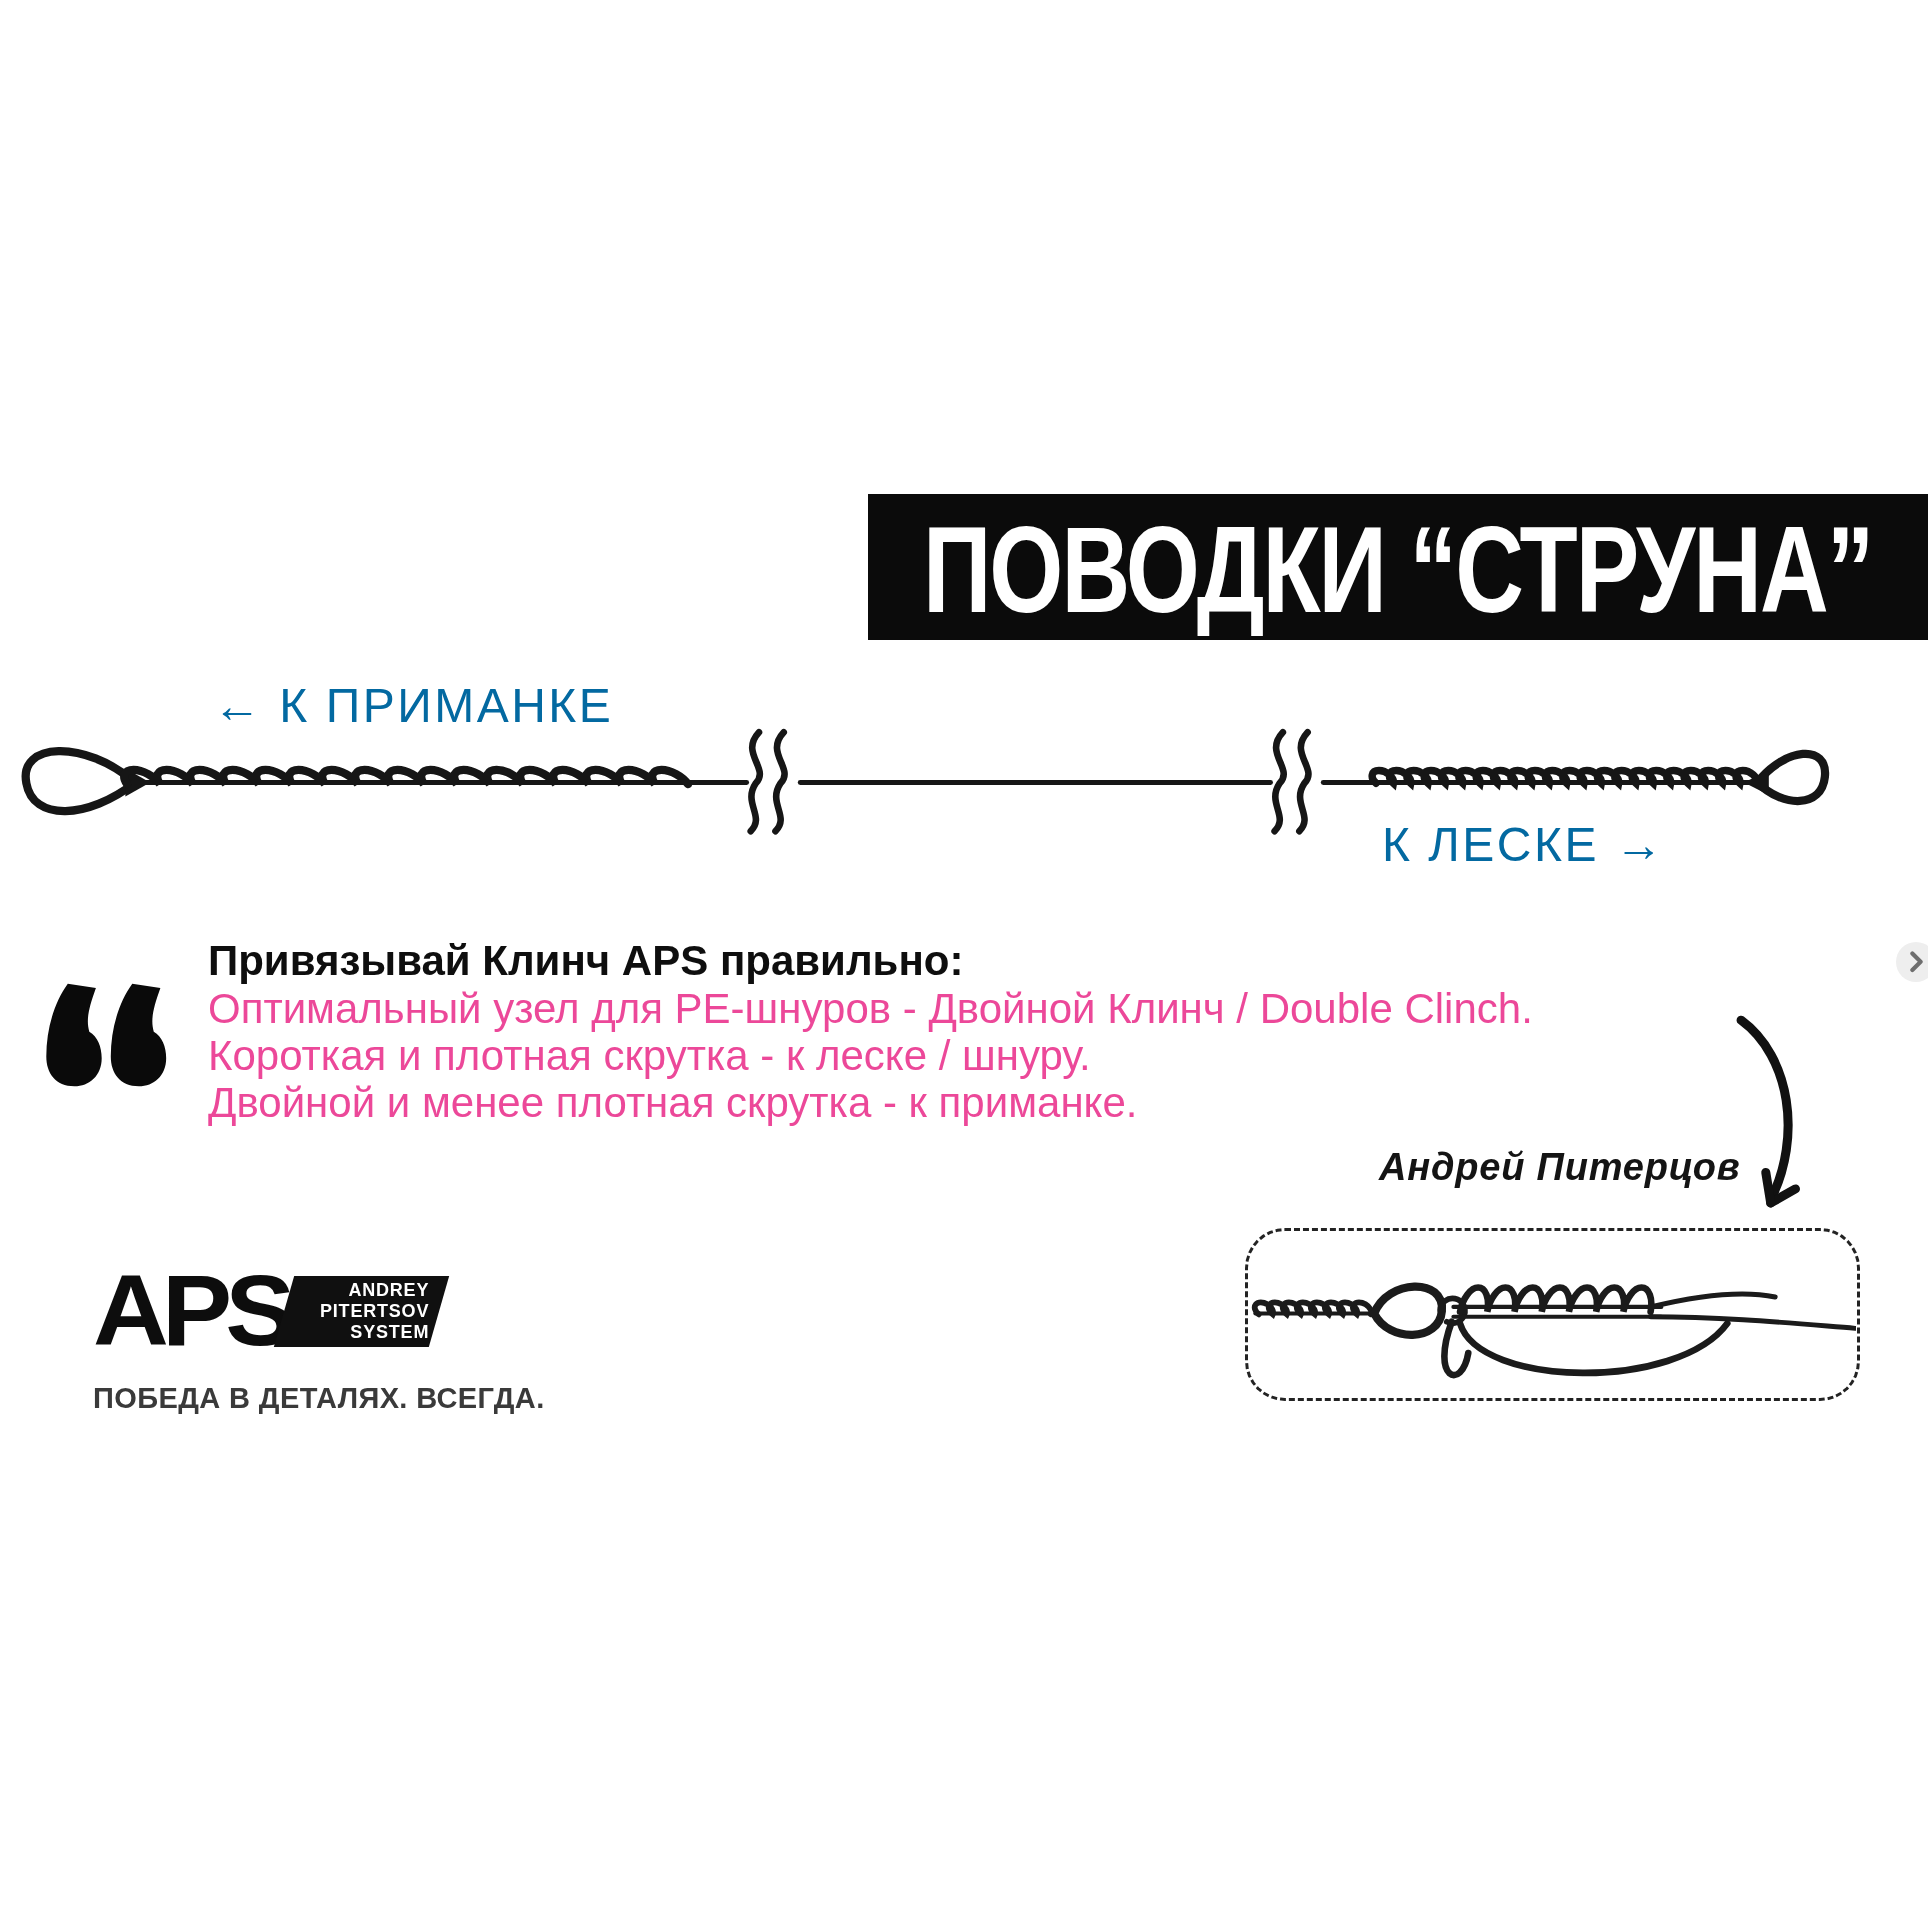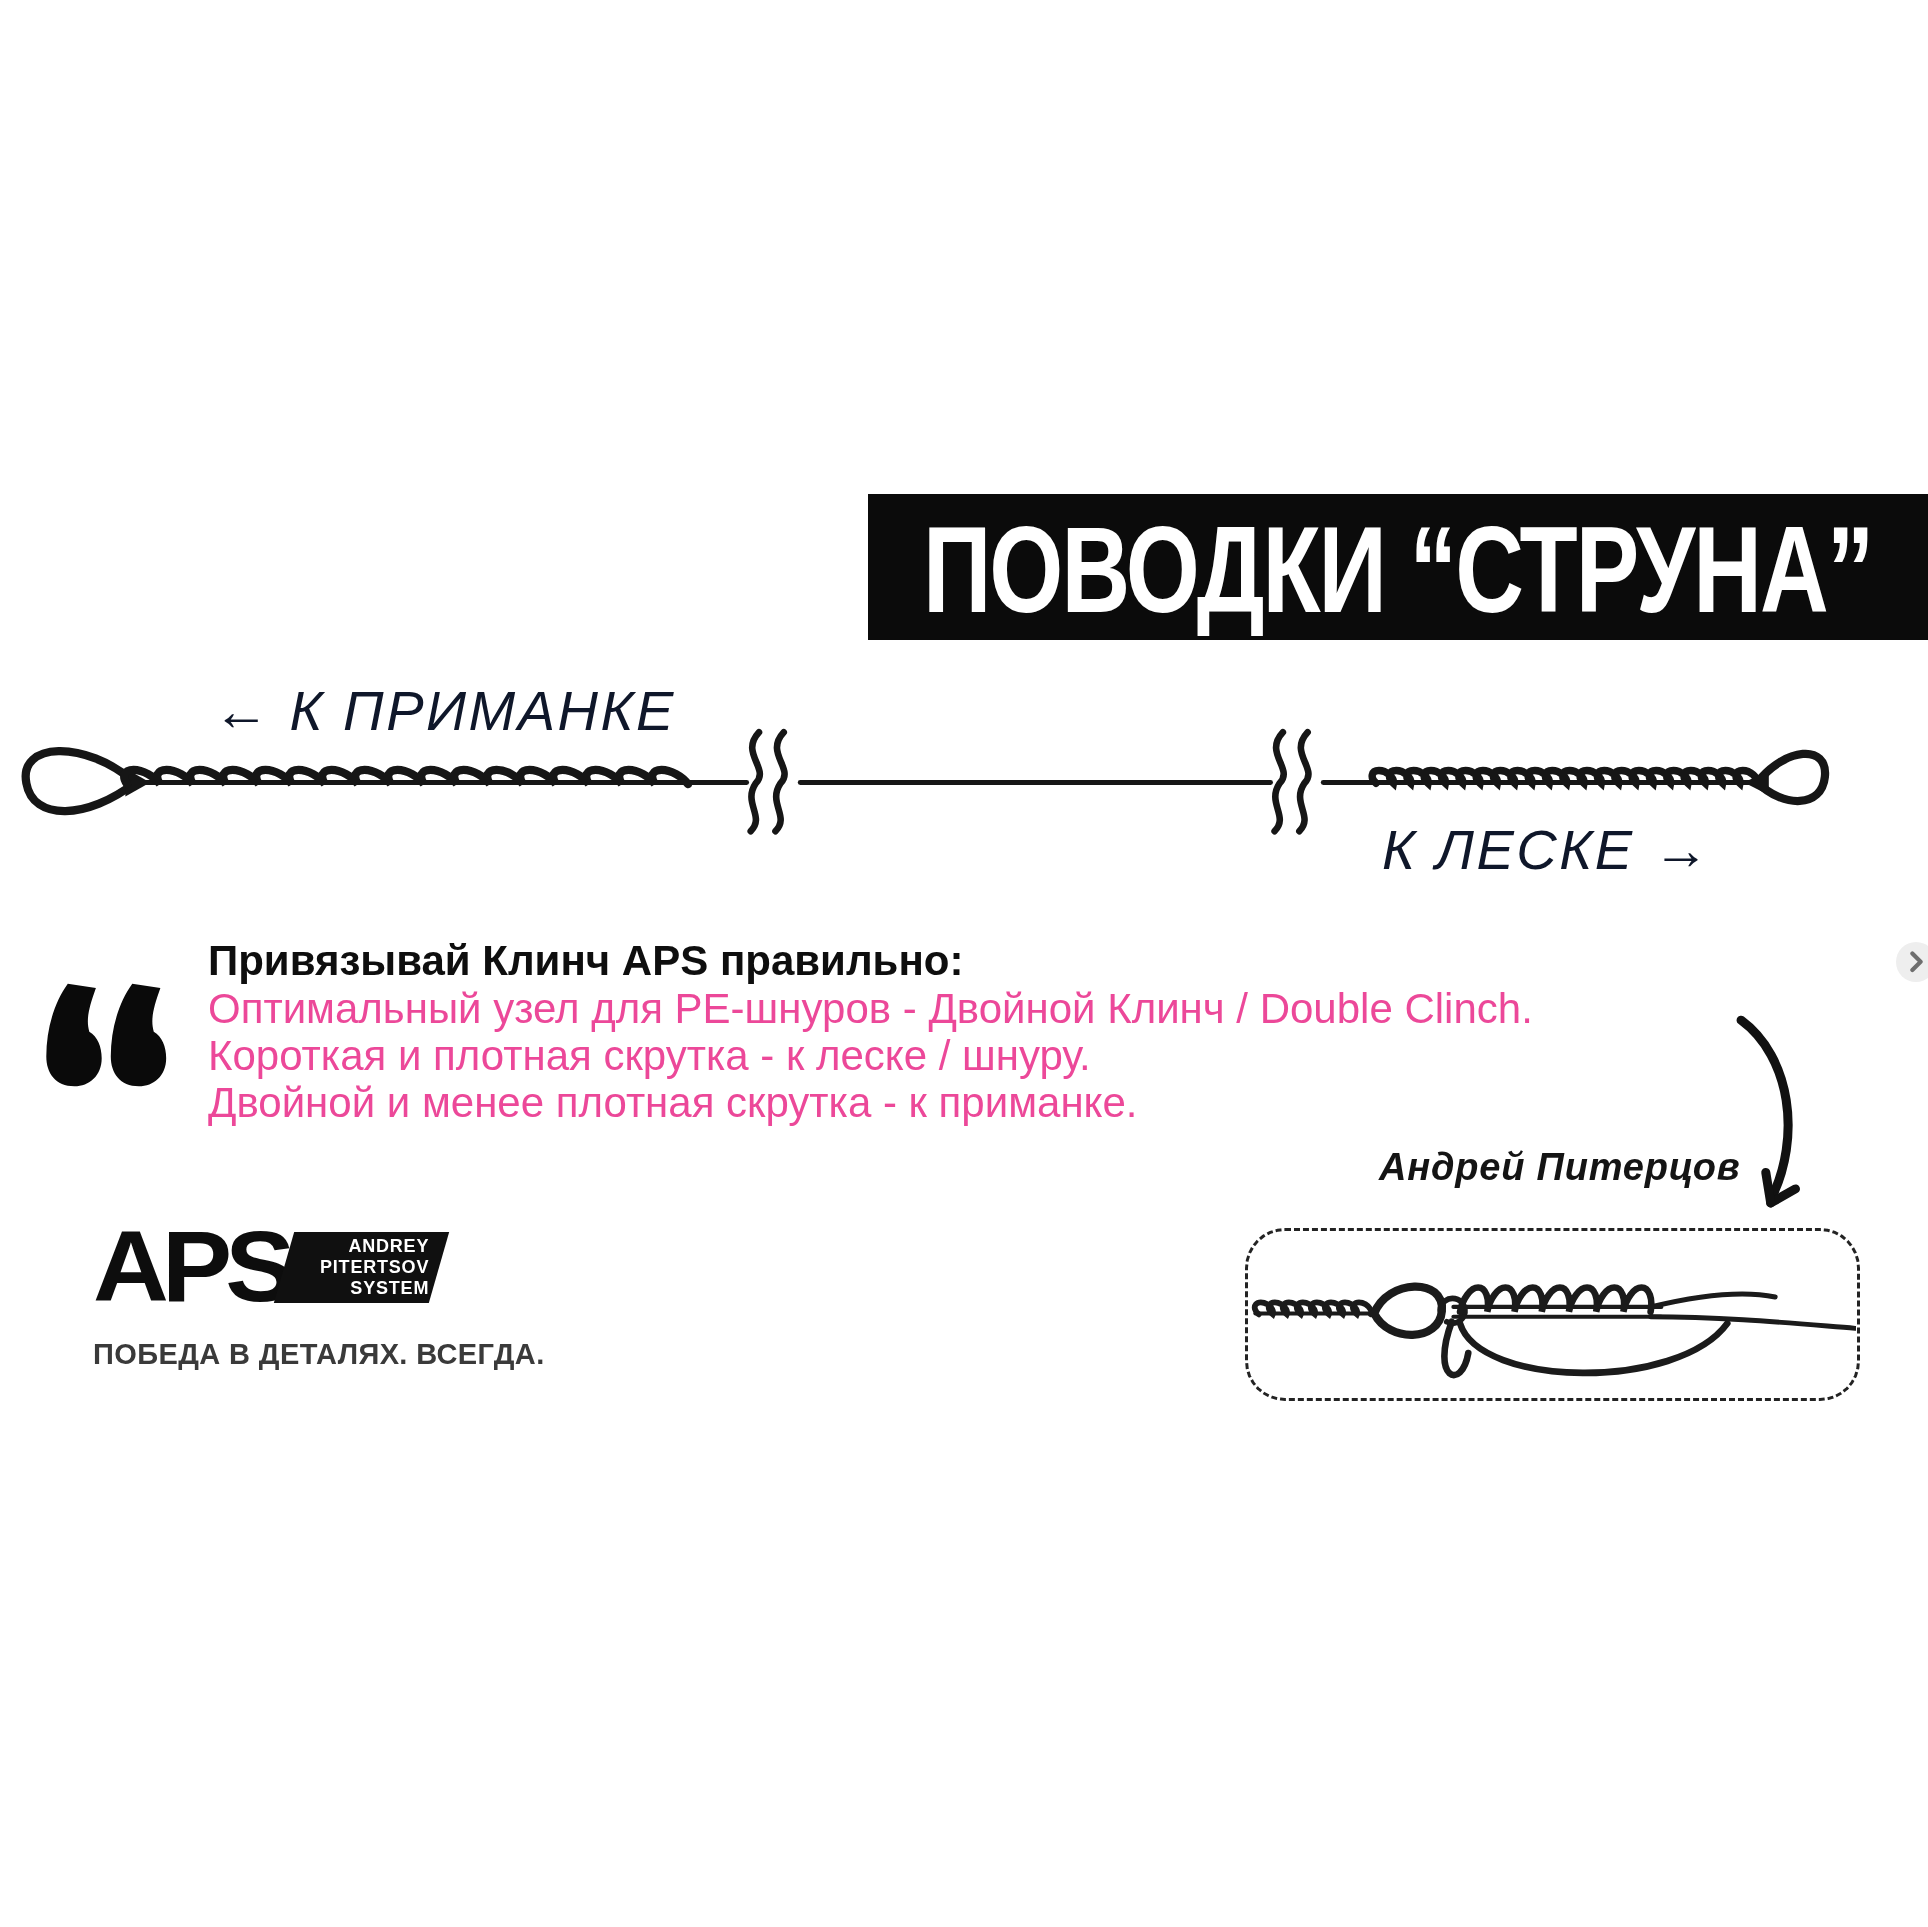--- a/index.html
+++ b/index.html
@@ -16,21 +16,21 @@
     position:absolute;left:868px;top:494px;width:1060px;height:146px;
     background:#0b0b0b;
     display:flex;align-items:flex-end;justify-content:center;
   }
   .banner-text{
     color:#ffffff;font-weight:700;font-size:122px;white-space:nowrap;
     transform:scaleX(0.78);transform-origin:center;letter-spacing:-2.5px;
   }
   
   .dlabel{
-    position:absolute;font-style:italic;font-size:56px;color:#0f172a;
+    position:absolute;font-size:48px;color:#0369a1;
     letter-spacing:2.5px;white-space:nowrap;
   }
   .dlabel.left{left:213px;top:678px;}
   .dlabel.right{left:1382px;top:817px;}
   
   .leader-svg{position:absolute;left:0;top:719px;}
   
   .quote-mark-svg{position:absolute;left:43px;top:982px;}
   .quote-block{position:absolute;left:208px;top:937px;width:1620px;}
   .q-head{font-weight:700;font-size:42px;line-height:48px;color:#0e0e0e;}
@@ -41,21 +41,21 @@
     letter-spacing:0.8px;white-space:nowrap;text-align:center;
   }
   .arrow-svg{position:absolute;left:1723px;top:1013px;}
   
   .knot-box{
     position:absolute;left:1245px;top:1228px;width:615px;height:173px;
     border:3.7px dashed #232323;border-radius:40px;box-sizing:border-box;
   }
   .knot-box svg{position:absolute;left:0;top:0;}
   
-  .logo{position:absolute;left:93px;top:1224px;}
+  .logo{position:absolute;left:93px;top:1268px;}
   .logo-row{display:flex;align-items:center;}
   .logo-acronym{
     font-size:101px;font-weight:700;letter-spacing:-6.6px;color:#0d0d0d;
     transform:scaleX(1.04);transform-origin:left center;line-height:0.85;
   }
   .pgram{
     width:155px;height:71px;background:#101010;
     transform:skewX(-16deg);margin-left:3.3px;margin-top:1.7px;
     display:flex;align-items:center;justify-content:flex-end;
   }

